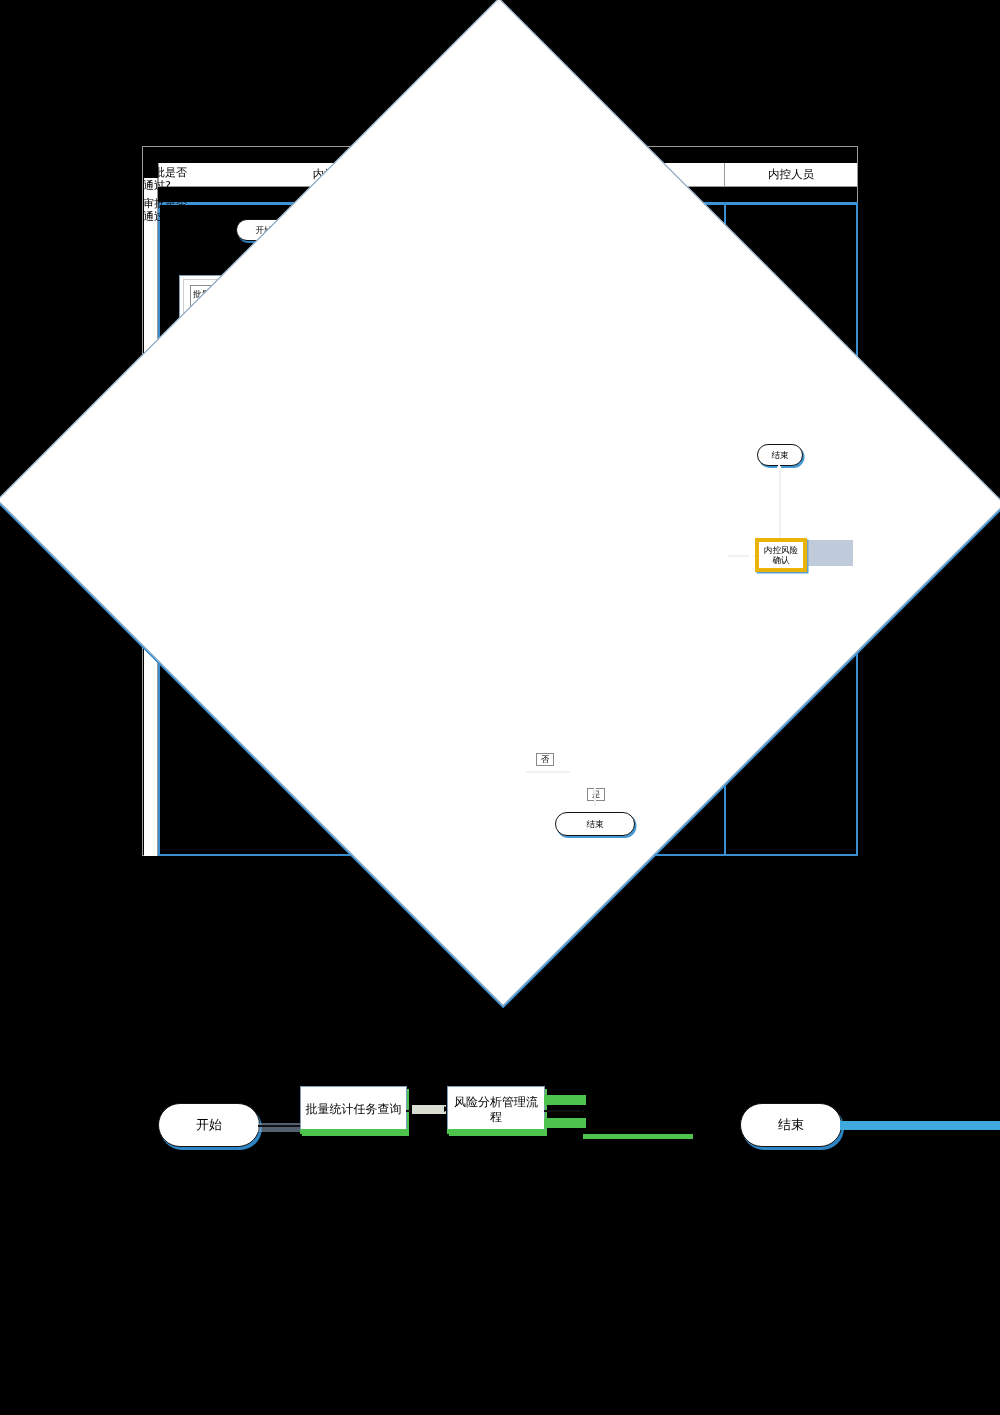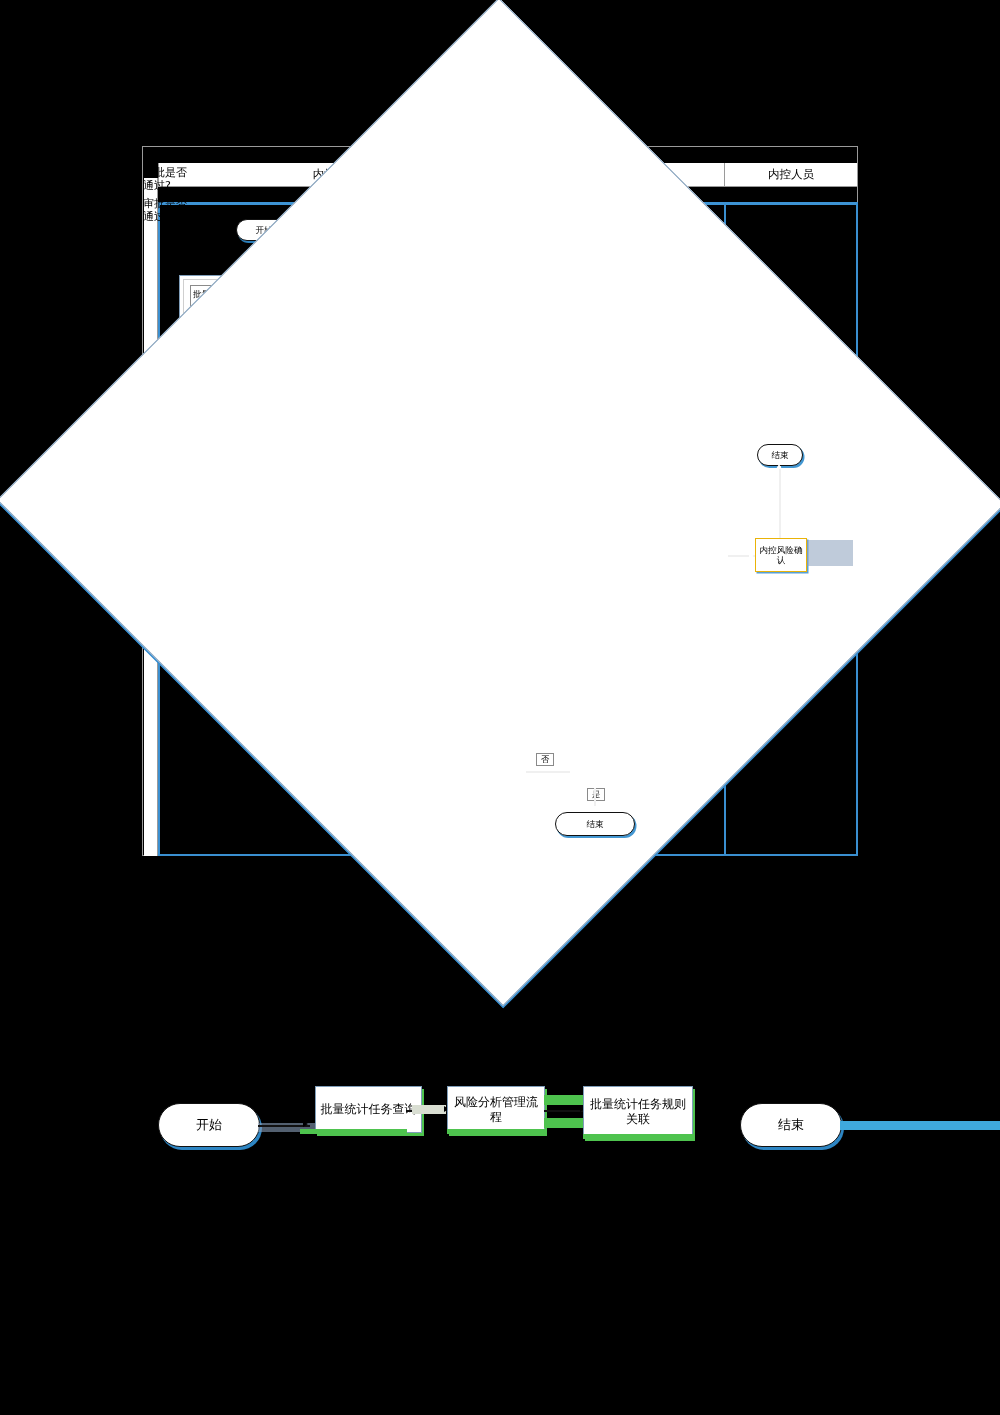--- a/index.html
+++ b/index.html
@@ -21,21 +21,21 @@
   .lane-head{position:absolute;top:16px;height:24px;background:#fff;
              border-left:1px solid #9a9a9a;border-bottom:1px solid #9a9a9a;
              box-sizing:border-box;display:flex;align-items:center;justify-content:center;
              font-size:11.5px;color:#000;}
   .lane-body{position:absolute;top:55px;height:654px;background:#000;
              border-left:2px solid #3a8fd0;border-top:3px solid #3d93d4;
              border-bottom:2px solid #3a8fd0;box-sizing:border-box;}
   .lane-body.last{border-right:2px solid #3a8fd0;}
 
   
-  .node{position:absolute;background:#fff;border:1px solid #eab308;
+  .node{position:absolute;background:#fff;border:4px solid #eab308;
         box-shadow:1.5px 1.5px 0 rgba(58,143,208,.85);
         display:flex;align-items:center;justify-content:center;text-align:center;
         font-size:8.6px;line-height:1.22;color:#000;box-sizing:border-box;padding:1px;}
   .node.plain{border:1px solid #8a8a8a;box-shadow:none;}
   .term{border-radius:999px;border:1.4px solid #111;
         box-shadow:1.5px 2px 0 rgba(47,140,205,.9);}
   .diamond{background:transparent;border:none;box-shadow:none;}
   .diamond .dshape{position:absolute;left:0;top:0;width:100%;height:100%;
                    background:#fff;border:1px solid #7f9db9;
                    transform:rotate(45deg);box-shadow:1.5px 1.5px 0 rgba(58,143,208,.9);}
@@ -199,32 +199,31 @@
 
 </div>
 
 <div id="bottom">
 
   <div class="bterm" style="left:158px;top:18px;width:102px;height:44px;">开始</div>
   <div class="ln gy" style="left:258px;top:38px;width:58px;height:9px;opacity:.6;"></div>
   <div class="ln" style="left:258px;top:40px;width:52px;height:2px;background:#111;"></div>
   <div class="arw right" style="left:303px;top:36px;"></div>
 
-  <div class="bnode" style="left:300px;top:1px;width:107px;height:47px;margin-left:15px;">批量统计任务查询</div>
+  <div class="bnode" style="left:300px;top:1px;width:107px;height:47px;">批量统计任务查询</div>
   <div class="ln gr" style="left:300px;top:44px;width:107px;height:5px;"></div>
   <div class="ln" style="left:406px;top:25px;width:44px;height:2px;background:#111;"></div>
   <div class="ln" style="left:412px;top:20px;width:34px;height:9px;background:#d9ded2;"></div>
   <div class="arw right" style="left:444px;top:21px;"></div>
 
   <div class="bnode" style="left:447px;top:1px;width:98px;height:47px;">风险分析管理流程</div>
   <div class="ln gr" style="left:447px;top:44px;width:98px;height:5px;"></div>
   <div class="ln gr" style="left:544px;top:10px;width:42px;height:10px;"></div>
   <div class="ln gr" style="left:544px;top:33px;width:42px;height:10px;"></div>
   <div class="ln" style="left:544px;top:25px;width:40px;height:2px;background:#111;"></div>
   <div class="arw right" style="left:580px;top:21px;"></div>
 
-  <div class="bnode" style="left:583px;top:1px;width:110px;height:52px;">批量统计任务规则关联</div>
   <div class="ln gr" style="left:583px;top:49px;width:110px;height:5px;"></div>
 
   <div class="bterm" style="left:740px;top:18px;width:102px;height:44px;">结束</div>
   <div class="ln cy" style="left:840px;top:36px;width:160px;height:9px;"></div>
 
 </div>
 
 </body></html>

